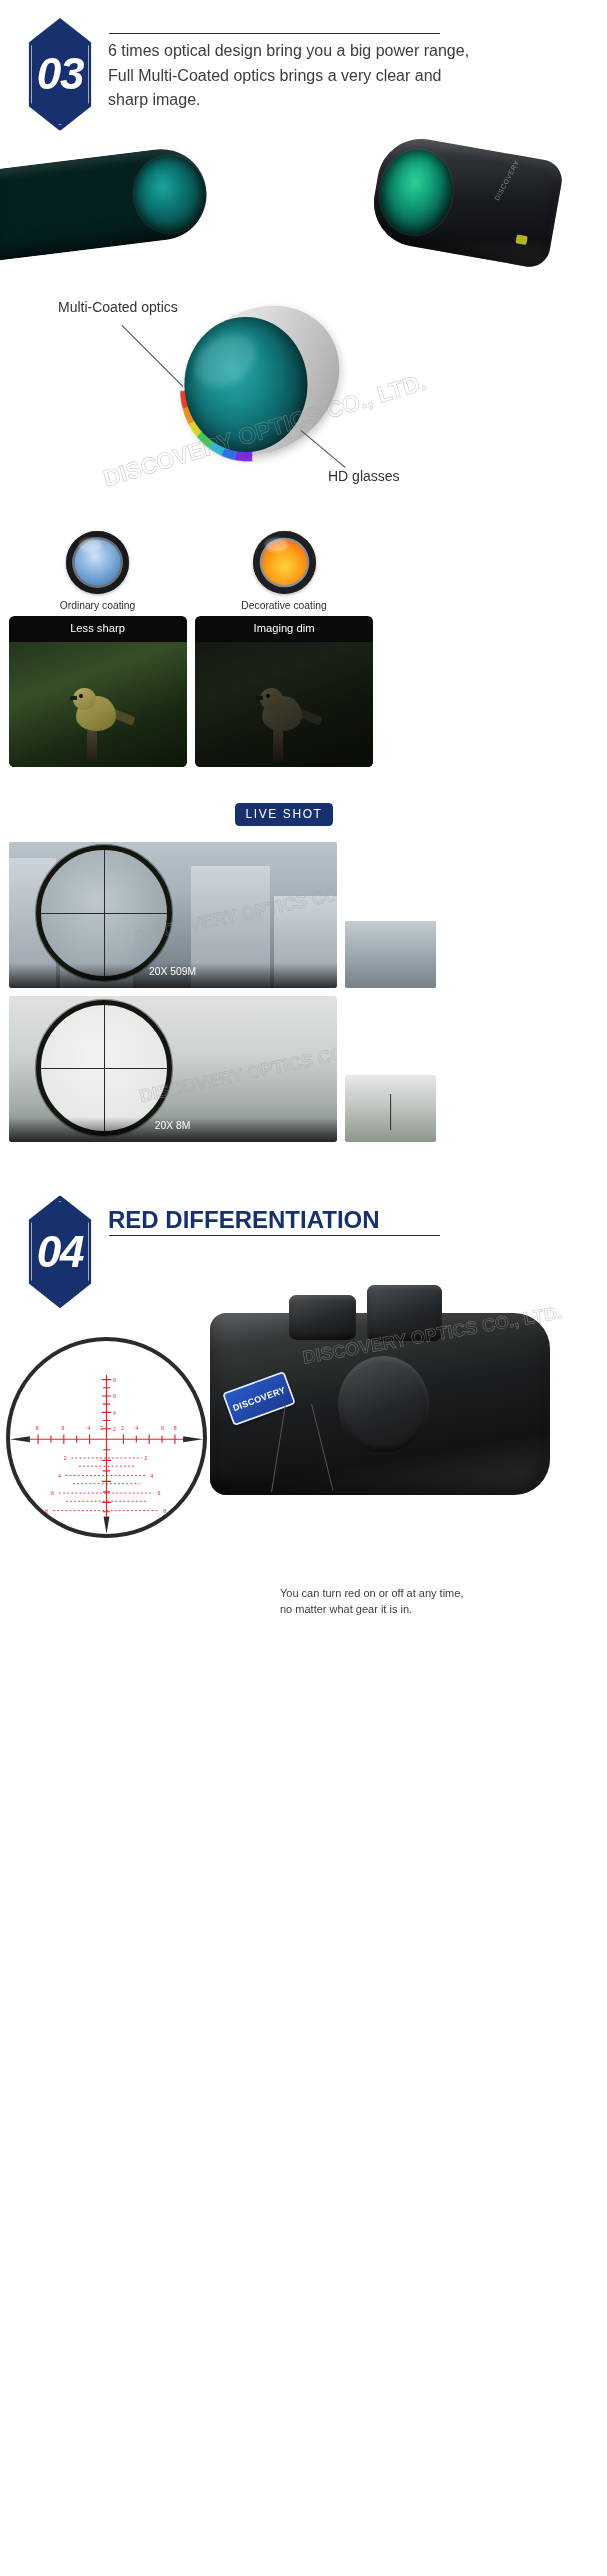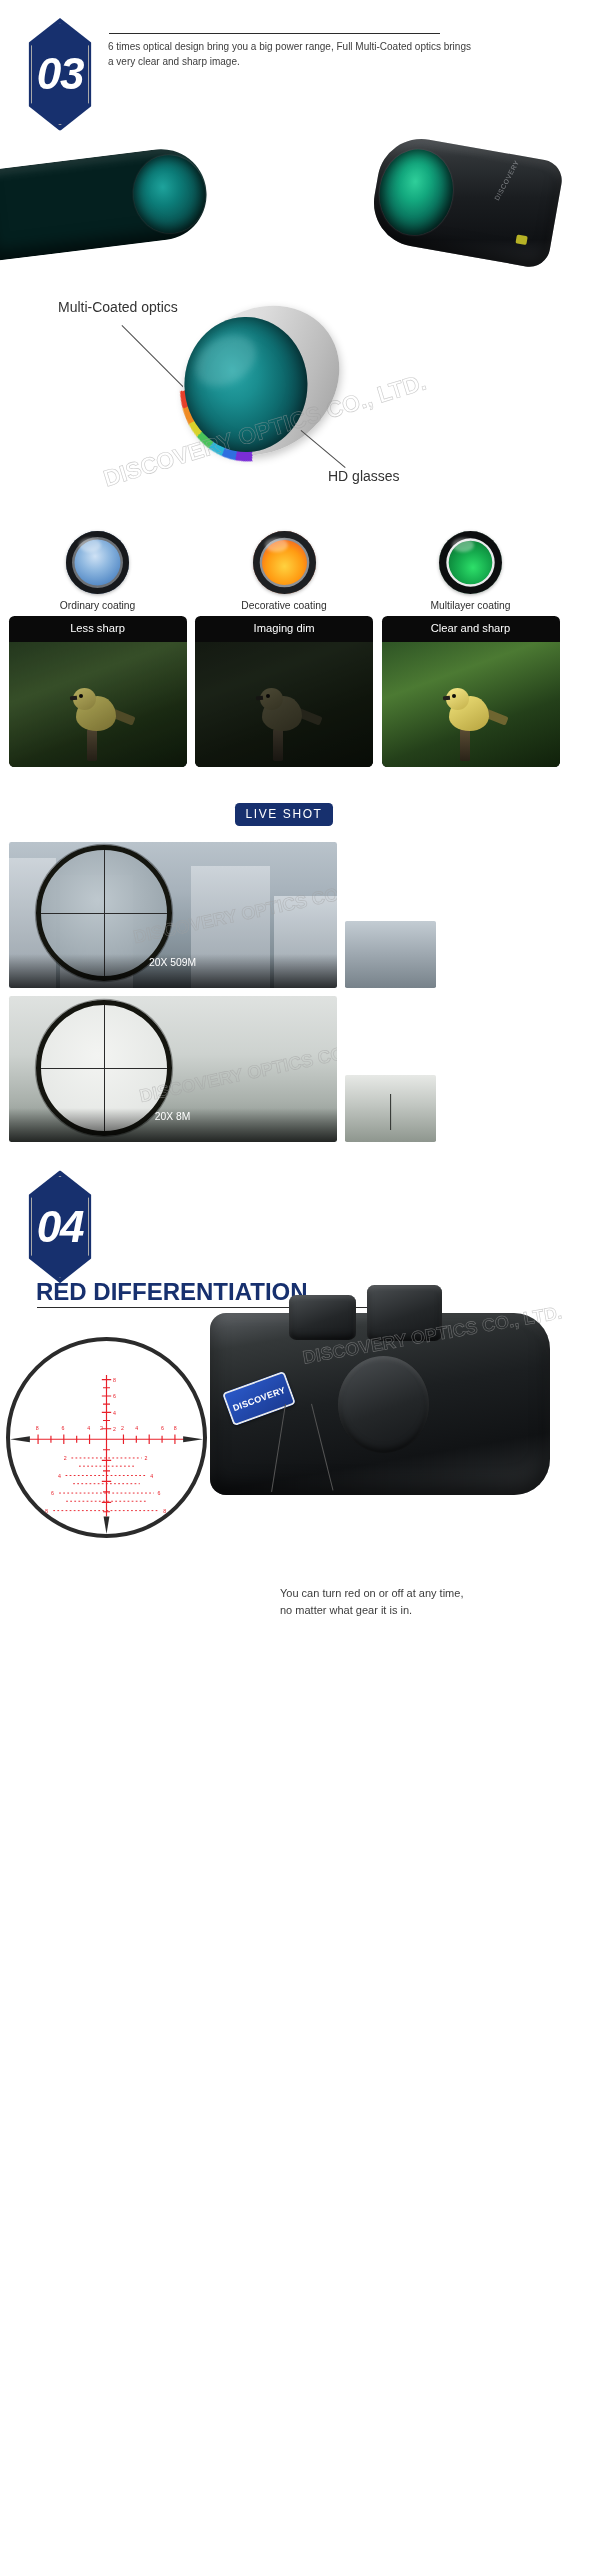--- a/index.html
+++ b/index.html
@@ -41,21 +41,21 @@
     letter-spacing: -1.2px; font-style: italic;
   }
   .sec-text { padding-left: 12px; padding-top: 16px; flex: 1; }
   .sec-title {
     color: #17306e; font-size: 24px; font-weight: bold;
     letter-spacing: 0px; line-height: 1.05;
     font-family: "Liberation Sans", sans-serif;
   }
   .sec-rule { border-top: 0.9px solid #2b2b2b; width: 331px; margin: 3.6px 0 4.9px 1.2px; }
   .sec-desc {
-    font-size: 10px; line-height: 1.55; color: #3c3c3c;
+    font-size: 16px; line-height: 1.55; color: #3c3c3c;
     max-width: 371px; font-family: "Liberation Sans", sans-serif;
   }
 
   
   .pill-row { display: flex; justify-content: center; }
   .pill {
     background: #17306e; color: #fff; border-radius: 4.3px;
     padding: 4.3px 10.3px 4.9px; font-size: 12px; letter-spacing: 1.6px;
     font-family: "Liberation Sans", sans-serif;
   }
@@ -241,21 +241,21 @@
     border-radius:50%; border: 5.5px solid #14150f;
     box-shadow: 0 0 0 1.2px rgba(0,0,0,.35);
     background: radial-gradient(circle at 45% 40%, rgba(190,200,206,.96), rgba(140,152,160,.96));
     overflow:hidden;
   }
   .ret-h, .ret-v { position:absolute; background: #2a2a2a; }
   .ret-h { left: 0; top: 50%; width: 100%; height: 0.9px; }
   .ret-v { top: 0; left: 50%; width: 0.9px; height: 100%; }
   .ls-cap {
     position:absolute; left:0; right:0; bottom: 0; text-align:center;
-    color:#fff; font-size: 10.3px; padding: 3px 0 20px;
+    color:#fff; font-size: 10.3px; padding: 3px 0 11px;
     background: linear-gradient(180deg, rgba(0,0,0,.0), rgba(0,0,0,.72));
     font-family:"Liberation Sans", sans-serif;
   }
   .ls-side { width: 91px; display:flex; flex-direction:column; justify-content:flex-end; }
   .ls-thumb { width: 91px; height: 67px; border-radius: 1.8px; }
   .ls-thumb.city2 { background: linear-gradient(180deg,#c3ccd3 0%,#9fa9b1 48%,#77828a 100%); }
   .ls-thumb.tripod { background: linear-gradient(180deg,#e7e9e6 0%,#c2c7c2 44%,#8e968e 100%); position:relative; }
   .ls-thumb.tripod::after {
     content:""; position:absolute; left:50%; top:28%; width:1.8px; height:54%;
     background:#2c2f2c; transform: translateX(-50%);
@@ -370,38 +370,20 @@
             <div class="tail"></div>
             <div class="body"></div>
             <div class="head"></div>
             <div class="beak"></div>
             <div class="eye"></div>
           </div>
         </div>
       </div>
     </div>
 
-    <div class="cmp-col">
-      <div class="cmp-lens green"></div>
-      <div class="cmp-name">Multilayer coating</div>
-      <div class="cmp-card">
-        <div class="cmp-card-title">Clear and sharp</div>
-        <div class="cmp-photo p-best">
-          <div class="bg-blur"></div>
-          <div class="perch"></div>
-          <div class="bird">
-            <div class="tail"></div>
-            <div class="body"></div>
-            <div class="head"></div>
-            <div class="beak"></div>
-            <div class="eye"></div>
-          </div>
-        </div>
-      </div>
-    </div>
   </div>
 
   <div class="pill-row" style="margin-top:36px;">
     <div class="pill">LIVE SHOT</div>
   </div>
 
   <div class="ls-row" style="margin-top:16px;">
     <div class="ls-main city">
       <div class="bldg" style="left:0;   top:16px; width:47px;  height:130px;"></div>
       <div class="bldg" style="left:51px;top:33px; width:73px; height:113px;"></div>
@@ -426,21 +408,21 @@
         <div class="ret-v"></div>
       </div>
       <div class="wm" style="left:128px; top:63px; font-size:18px; transform:rotate(-12deg);">DISCOVERY OPTICS CO., LTD.</div>
       <div class="ls-cap">20X 8M</div>
     </div>
     <div class="ls-side">
       <div class="ls-thumb tripod"></div>
     </div>
   </div>
 
-  <div class="sec-head" style="margin-top:35px;flex-direction:column;">
+  <div class="sec-head" style="margin-top:35px;">
     <div class="badge-wrap">
       <div class="badge-oct"></div>
       <div class="badge-ring"></div>
       <div class="badge-num">04</div>
     </div>
     <div class="sec-text">
       <div class="sec-title">RED DIFFERENTIATION</div>
       <div class="sec-rule"></div>
     </div>
   </div>

